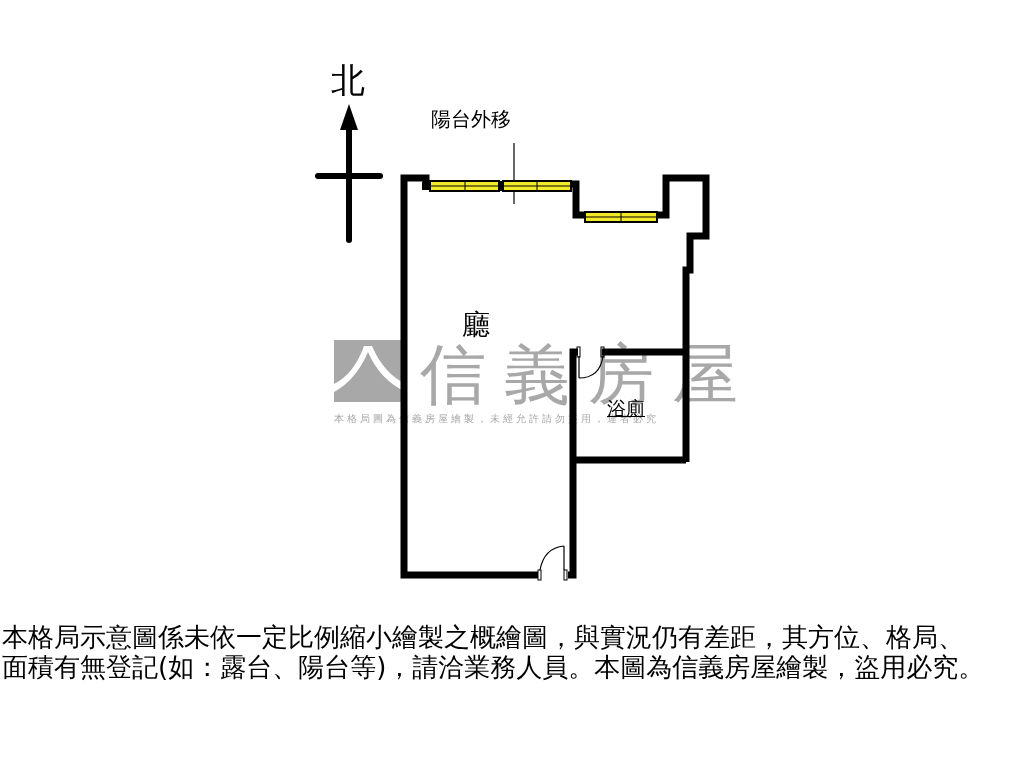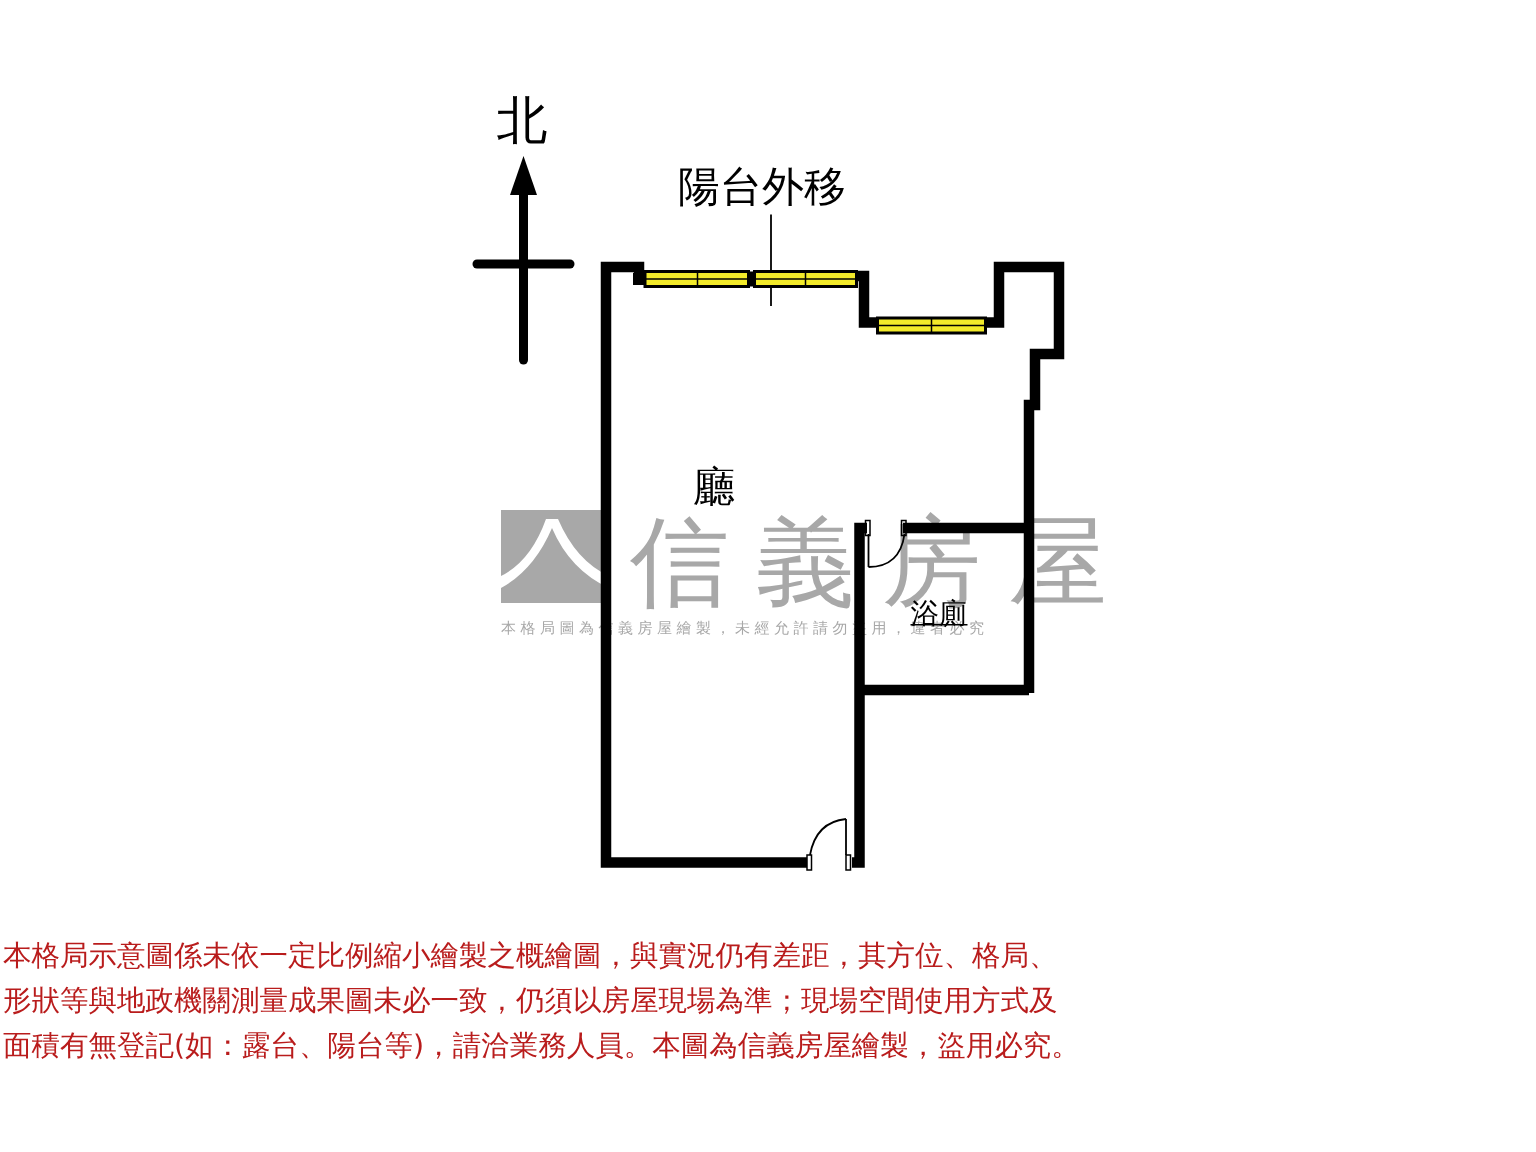--- a/index.html
+++ b/index.html
@@ -2,21 +2,21 @@
 <html><head>
 <meta charset="utf-8">
 <style>
   html, body { margin:0; padding:0; background:#ffffff; }
   body { width:1024px; height:768px; position:relative; overflow:hidden; font-family:"DejaVu Sans", sans-serif; }
   .abs { position:absolute; }
   #plan { position:absolute; left:0; top:0; }
   .label { position:absolute; color:#000; white-space:nowrap; font-family:"DejaVu Sans", sans-serif; }
   .wm-big { position:absolute; color:#a8a8a8; font-size:66px; letter-spacing:18px; white-space:nowrap; font-family:Liberation Serif, serif; }
   .wm-small { position:absolute; color:#a8a8a8; font-size:10px; letter-spacing:3px; white-space:nowrap; font-family:"DejaVu Sans", sans-serif; }
-  .disclaimer { position:absolute; left:2px; top:622px; width:1020px; font-size:19px; line-height:30px; color:#b91c1c; font-family:"DejaVu Sans", sans-serif; }
+  .disclaimer { position:absolute; left:2px; top:622px; width:1020px; font-size:26px; line-height:30px; color:#000000; font-family:"DejaVu Sans", sans-serif; }
   .disclaimer div { white-space:nowrap; }
 </style>
 </head>
 <body>
 
 <svg class="abs" style="left:334px;top:340px;" width="72" height="62" viewBox="0 0 72 62">
   <rect x="0" y="0" width="72" height="62" fill="#a8a8a8"></rect>
   <path d="M0 52 Q22 40 34 12 Q46 40 72 52 L72 44 Q50 34 38 6 L30 6 Q20 34 0 44 Z" fill="#ffffff"></path>
 </svg>
 <div class="wm-big" style="left:420px;top:330px;">信義房屋</div>
@@ -74,21 +74,20 @@
 
   <g fill="none" stroke="#000">
     <rect x="538" y="570" width="3" height="10" stroke-width="1"></rect>
     <rect x="564" y="570" width="3" height="10" stroke-width="1"></rect>
     <line x1="564" y1="546" x2="564" y2="570" stroke-width="1.2"></line>
     <path d="M540 570 Q544 548 564 546" stroke-width="1.2"></path>
   </g>
 </svg>
 
 <div class="label" style="left:331px;top:58px;font-size:34px;">北</div>
-<div class="label" style="left:452px;top:106px;font-size:28px;">陽台外移</div>
+<div class="label" style="left:431px;top:106px;font-size:20px;">陽台外移</div>
 <div class="label" style="left:462px;top:306px;font-size:28px;">廳</div>
 <div class="label" style="left:607px;top:396px;font-size:19px;text-decoration:underline;">浴廁</div>
 
 <div class="disclaimer">
   <div>本格局示意圖係未依一定比例縮小繪製之概繪圖，與實況仍有差距，其方位、格局、</div>
-  <div>形狀等與地政機關測量成果圖未必一致，仍須以房屋現場為準；現場空間使用方式及</div>
   <div>面積有無登記(如：露台、陽台等)，請洽業務人員。本圖為信義房屋繪製，盜用必究。</div>
 </div>
 
 </body></html>

